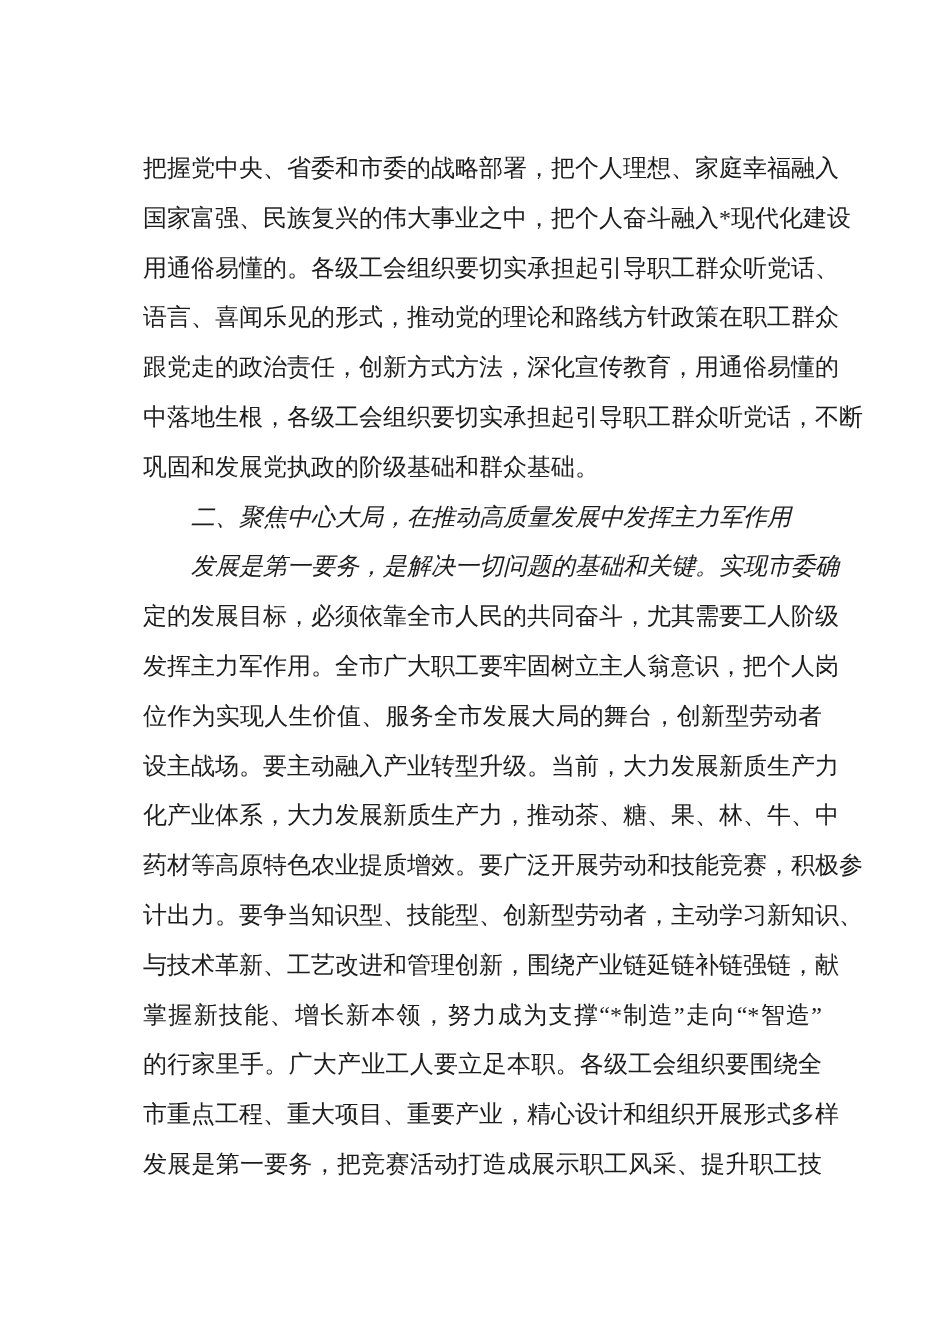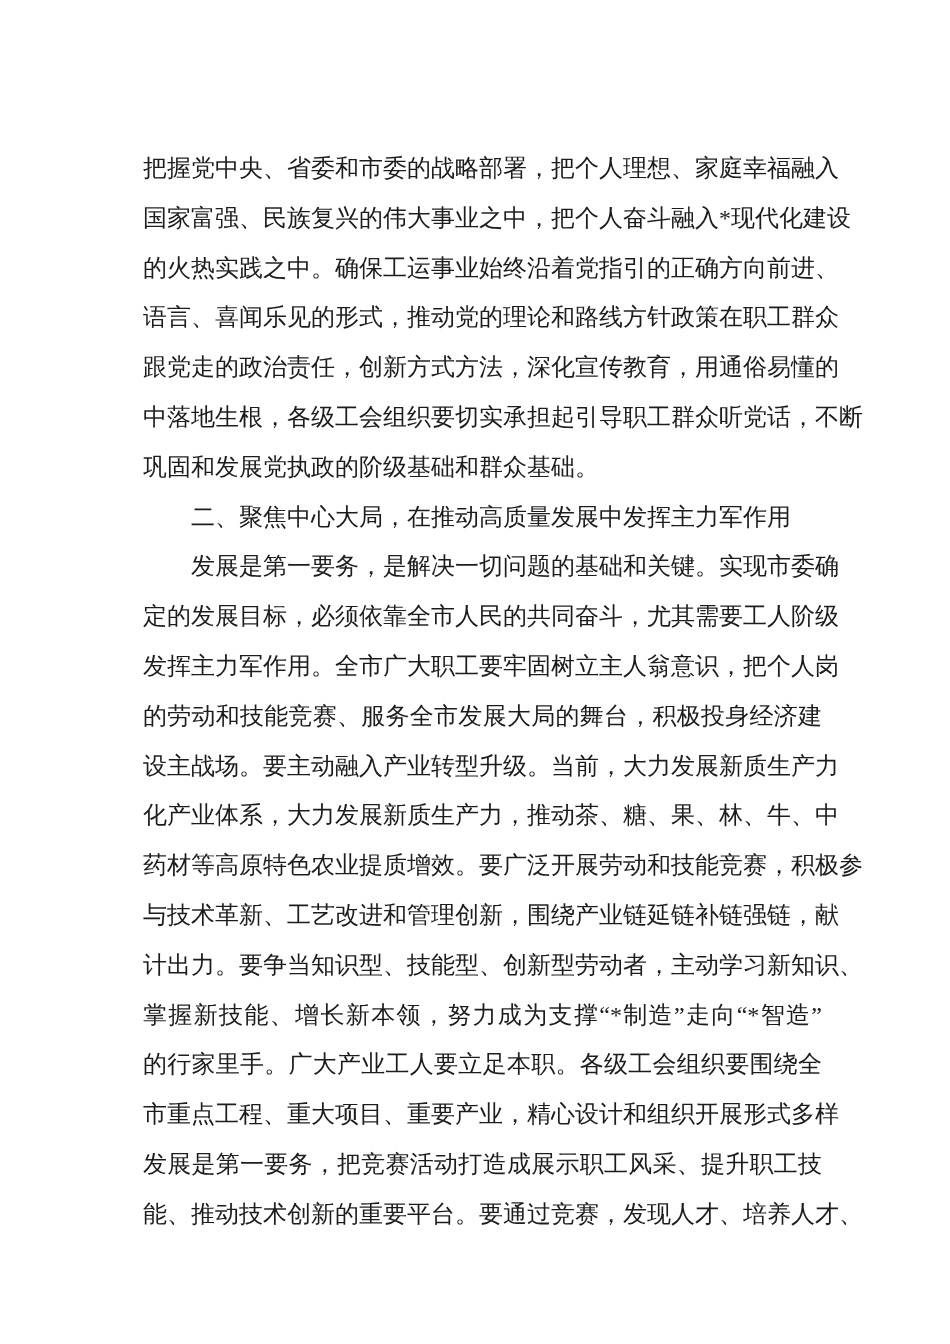--- a/index.html
+++ b/index.html
@@ -43,53 +43,53 @@
     text-justify: inter-ideograph;
     letter-spacing: 0;
     font-weight: 400;
   }
   .line.end {
     text-align: left;
     text-align-last: left;
   }
   .line.ind {
     text-indent: 2em;
+    font-style: italic;
   }
 </style>
 </head>
 <body>
 
 <div class="page">
   <div class="text-block">
 
     <div class="para">
       <div class="line">把握党中央、省委和市委的战略部署，把个人理想、家庭幸福融入</div>
       <div class="line">国家富强、民族复兴的伟大事业之中，把个人奋斗融入*现代化建设</div>
-      <div class="line">的火热实践之中。确保工运事业始终沿着党指引的正确方向前进、</div>
+      <div class="line">用通俗易懂的。各级工会组织要切实承担起引导职工群众听党话、</div>
       <div class="line">语言、喜闻乐见的形式，推动党的理论和路线方针政策在职工群众</div>
       <div class="line">跟党走的政治责任，创新方式方法，深化宣传教育，用通俗易懂的</div>
       <div class="line">中落地生根，各级工会组织要切实承担起引导职工群众听党话，不断</div>
       <div class="line end">巩固和发展党执政的阶级基础和群众基础。</div>
     </div>
 
     <div class="para">
       <div class="line end ind">二、聚焦中心大局，在推动高质量发展中发挥主力军作用</div>
     </div>
 
     <div class="para">
       <div class="line ind">发展是第一要务，是解决一切问题的基础和关键。实现市委确</div>
       <div class="line">定的发展目标，必须依靠全市人民的共同奋斗，尤其需要工人阶级</div>
       <div class="line">发挥主力军作用。全市广大职工要牢固树立主人翁意识，把个人岗</div>
-      <div class="line">的劳动和技能竞赛、服务全市发展大局的舞台，积极投身经济建</div>
+      <div class="line">位作为实现人生价值、服务全市发展大局的舞台，创新型劳动者</div>
       <div class="line">设主战场。要主动融入产业转型升级。当前，大力发展新质生产力</div>
       <div class="line">化产业体系，大力发展新质生产力，推动茶、糖、果、林、牛、中</div>
       <div class="line">药材等高原特色农业提质增效。要广泛开展劳动和技能竞赛，积极参</div>
+      <div class="line">计出力。要争当知识型、技能型、创新型劳动者，主动学习新知识、</div>
       <div class="line">与技术革新、工艺改进和管理创新，围绕产业链延链补链强链，献</div>
-      <div class="line">计出力。要争当知识型、技能型、创新型劳动者，主动学习新知识、</div>
       <div class="line">掌握新技能、增长新本领，努力成为支撑“*制造”走向“*智造”</div>
       <div class="line">的行家里手。广大产业工人要立足本职。各级工会组织要围绕全</div>
       <div class="line">市重点工程、重大项目、重要产业，精心设计和组织开展形式多样</div>
       <div class="line">发展是第一要务，把竞赛活动打造成展示职工风采、提升职工技</div>
-      <div class="line">能、推动技术创新的重要平台。要通过竞赛，发现人才、培养人才、</div>
     </div>
 
   </div>
 </div>
 
 </body></html>

